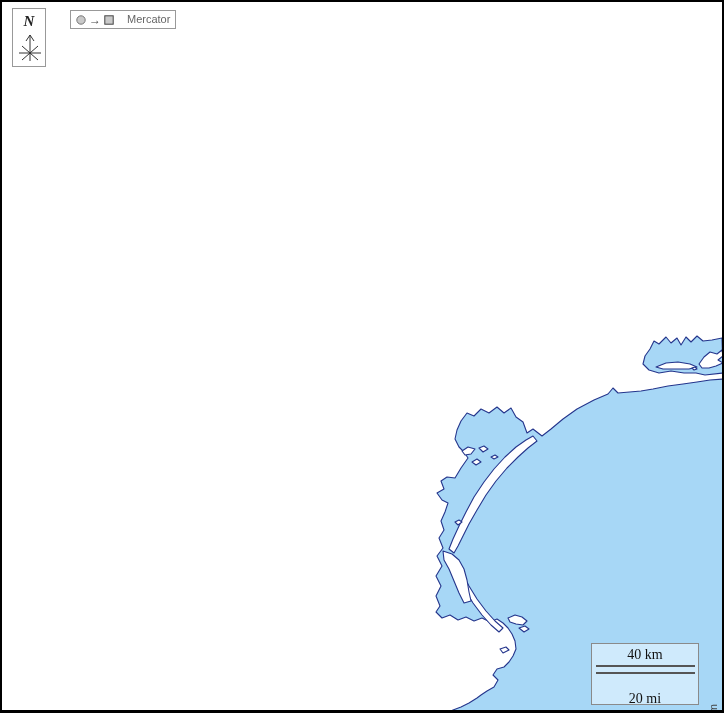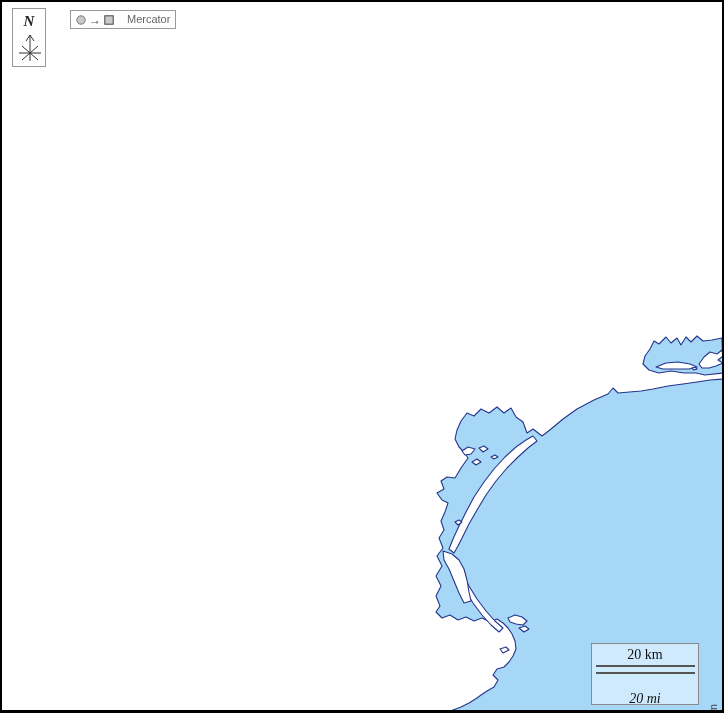--- a/index.html
+++ b/index.html
@@ -38,21 +38,21 @@
   
   .scale-box{
     position:absolute;left:589px;top:641px;width:108px;height:62px;
     background:#cfeafc;border:1px solid #8a8a8a;box-sizing:border-box;
     display:flex;flex-direction:column;align-items:center;
   }
   .scale-label{
     font-family:"Liberation Serif",serif;font-size:14px;color:#111;line-height:1;
   }
   .scale-label.km{margin-top:4px;margin-bottom:3px;}
-  .scale-label.mi{margin-top:18px;font-style:italic;}
+  .scale-label.mi{margin-top:18px;}
   .bar{display:flex;width:99px;height:6px;border:1px solid #555;box-sizing:border-box;}
   .bar.km{margin-bottom:5px;}
   .seg{height:100%;box-sizing:border-box;}
   .seg.gray{background:#c6c6c6;}
   .seg.white{background:#fff;}
   .seg.mid{border-left:1px solid #555;border-right:1px solid #555;}
   .seg.split{border-left:1px solid #555;}
   .bar.km .seg{width:33px;}
   .bar.mi .seg.white{width:55px;}
   .bar.mi .seg.gray{width:44px;}
@@ -118,21 +118,21 @@
       <circle cx="5" cy="5" r="4.2" fill="#c9c9c9" stroke="#777" stroke-width="1"></circle>
     </svg>
     <span class="proj-arrow">→</span>
     <svg width="10" height="10" viewBox="0 0 10 10">
       <rect x="0.8" y="0.8" width="8.4" height="8.4" fill="#c9c9c9" stroke="#444" stroke-width="1"></rect>
     </svg>
     <span class="proj-label">Mercator</span>
   </div>
 
   <div class="scale-box">
-    <div class="scale-label km">20 km</div>
+    <div class="scale-label km">40 km</div>
     <div class="bar km">
       <div class="seg gray"></div>
       <div class="seg white mid"></div>
       <div class="seg gray"></div>
     </div>
     <div class="bar mi">
       <div class="seg white"></div>
       <div class="seg gray split"></div>
     </div>
     <div class="scale-label mi">20 mi</div>

